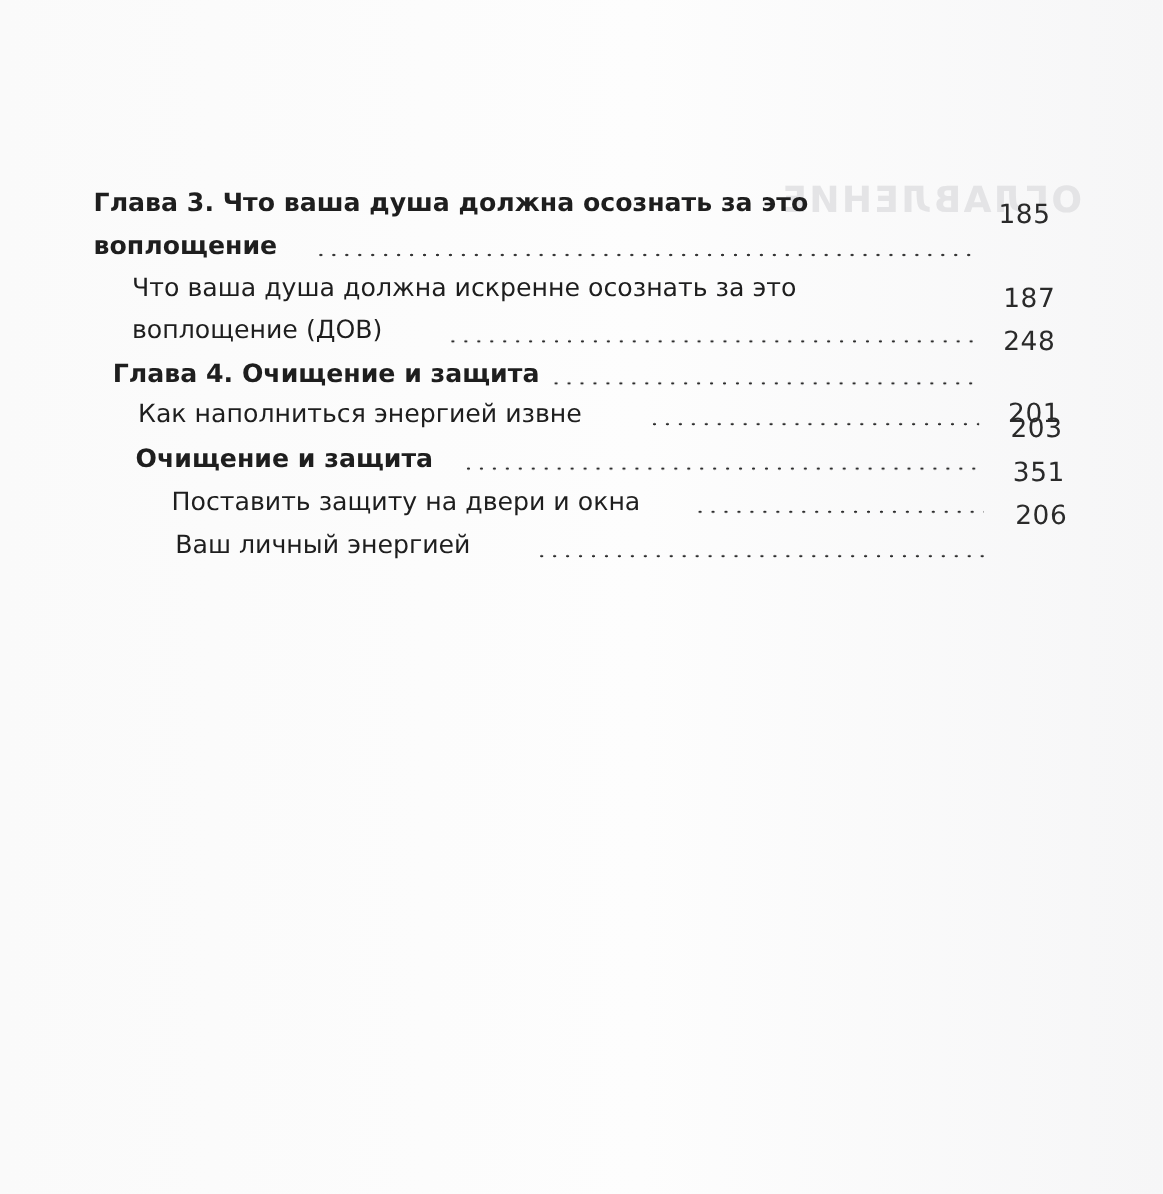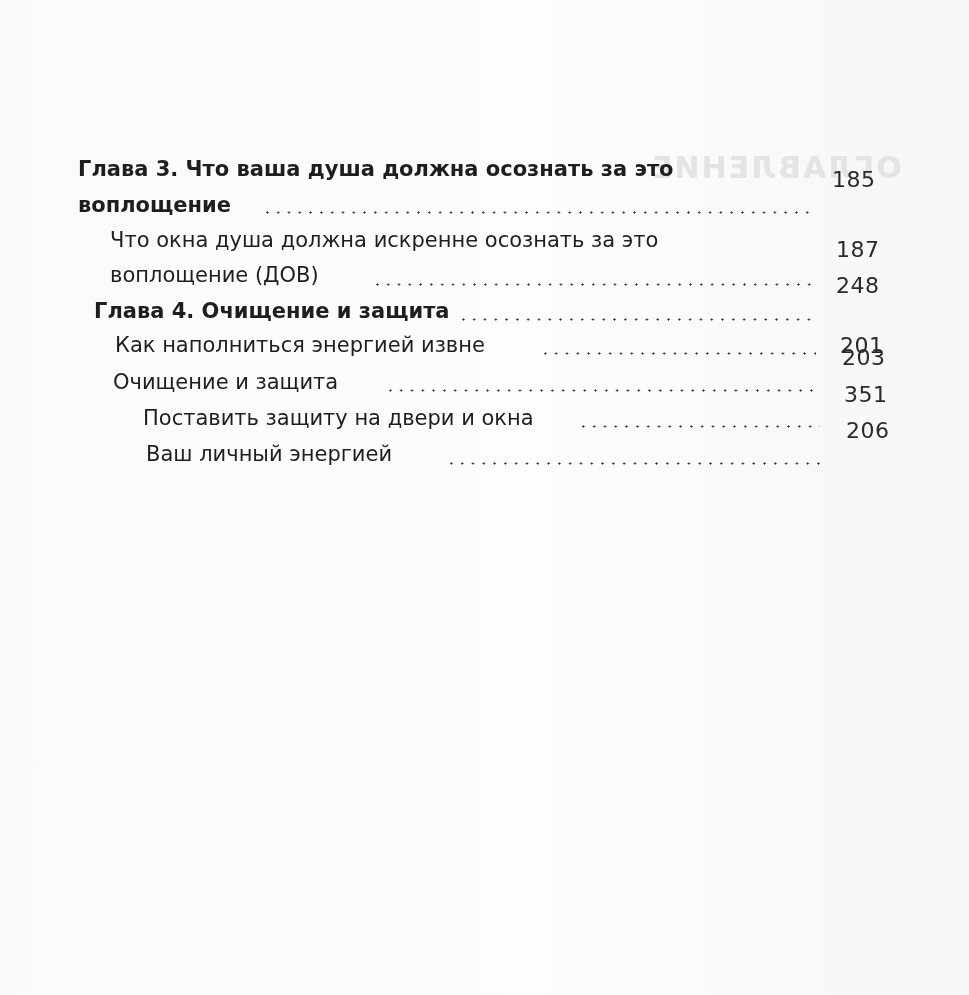--- a/index.html
+++ b/index.html
@@ -47,42 +47,42 @@
   <div class="line bold" style="left:78px; top:156px;">
     <span class="title-text">Глава 3.  Что ваша душа должна осознать за это</span>
   </div>
   <div class="line bold" style="left:78px; top:192px;">
     <span class="title-text">воплощение</span>
   </div>
   <div class="leader" style="left:262px; width:548px; top:211px;"></div>
   <div class="page-num" style="left:832px; top:167px;">185</div>
 
   <div class="line" style="left:110px; top:227px;">
-    <span class="title-text">Что окна душа должна искренне осознать за это</span>
+    <span class="title-text">Что ваша душа должна искренне осознать за это</span>
   </div>
   <div class="line" style="left:110px; top:262px;">
     <span class="title-text">воплощение (ДОВ)</span>
   </div>
   <div class="leader" style="left:372px; width:442px; top:283px;"></div>
   <div class="page-num" style="left:836px; top:237px;">187</div>
   <div class="page-num" style="left:836px; top:273px;">248</div>
 
   <div class="line bold" style="left:78px; top:298px;margin-left:16px;">
     <span class="title-text">Глава 4.  Очищение и защита</span>
   </div>
   <div class="leader" style="left:458px; width:356px; top:318px;"></div>
   <div class="page-num" style="left:840px; top:309px;margin-top:24px;">201</div>
 
   <div class="line" style="left:115px; top:332px;">
     <span class="title-text">Как наполниться энергией извне</span>
   </div>
   <div class="leader" style="left:540px; width:276px; top:352px;"></div>
   <div class="page-num" style="left:842px; top:345px;">203</div>
 
-  <div class="line" style="left:113px; top:369px;">
+  <div class="line" style="left:113px; top:369px;font-weight:bold;">
     <span class="title-text">Очищение и защита</span>
   </div>
   <div class="leader" style="left:385px; width:433px; top:389px;"></div>
   <div class="page-num" style="left:844px; top:382px;">351</div>
 
   <div class="line" style="left:143px; top:405px;">
     <span class="title-text">Поставить защиту на двери и окна</span>
   </div>
   <div class="leader" style="left:578px; width:242px; top:425px;"></div>
   <div class="page-num" style="left:846px; top:418px;">206</div>

